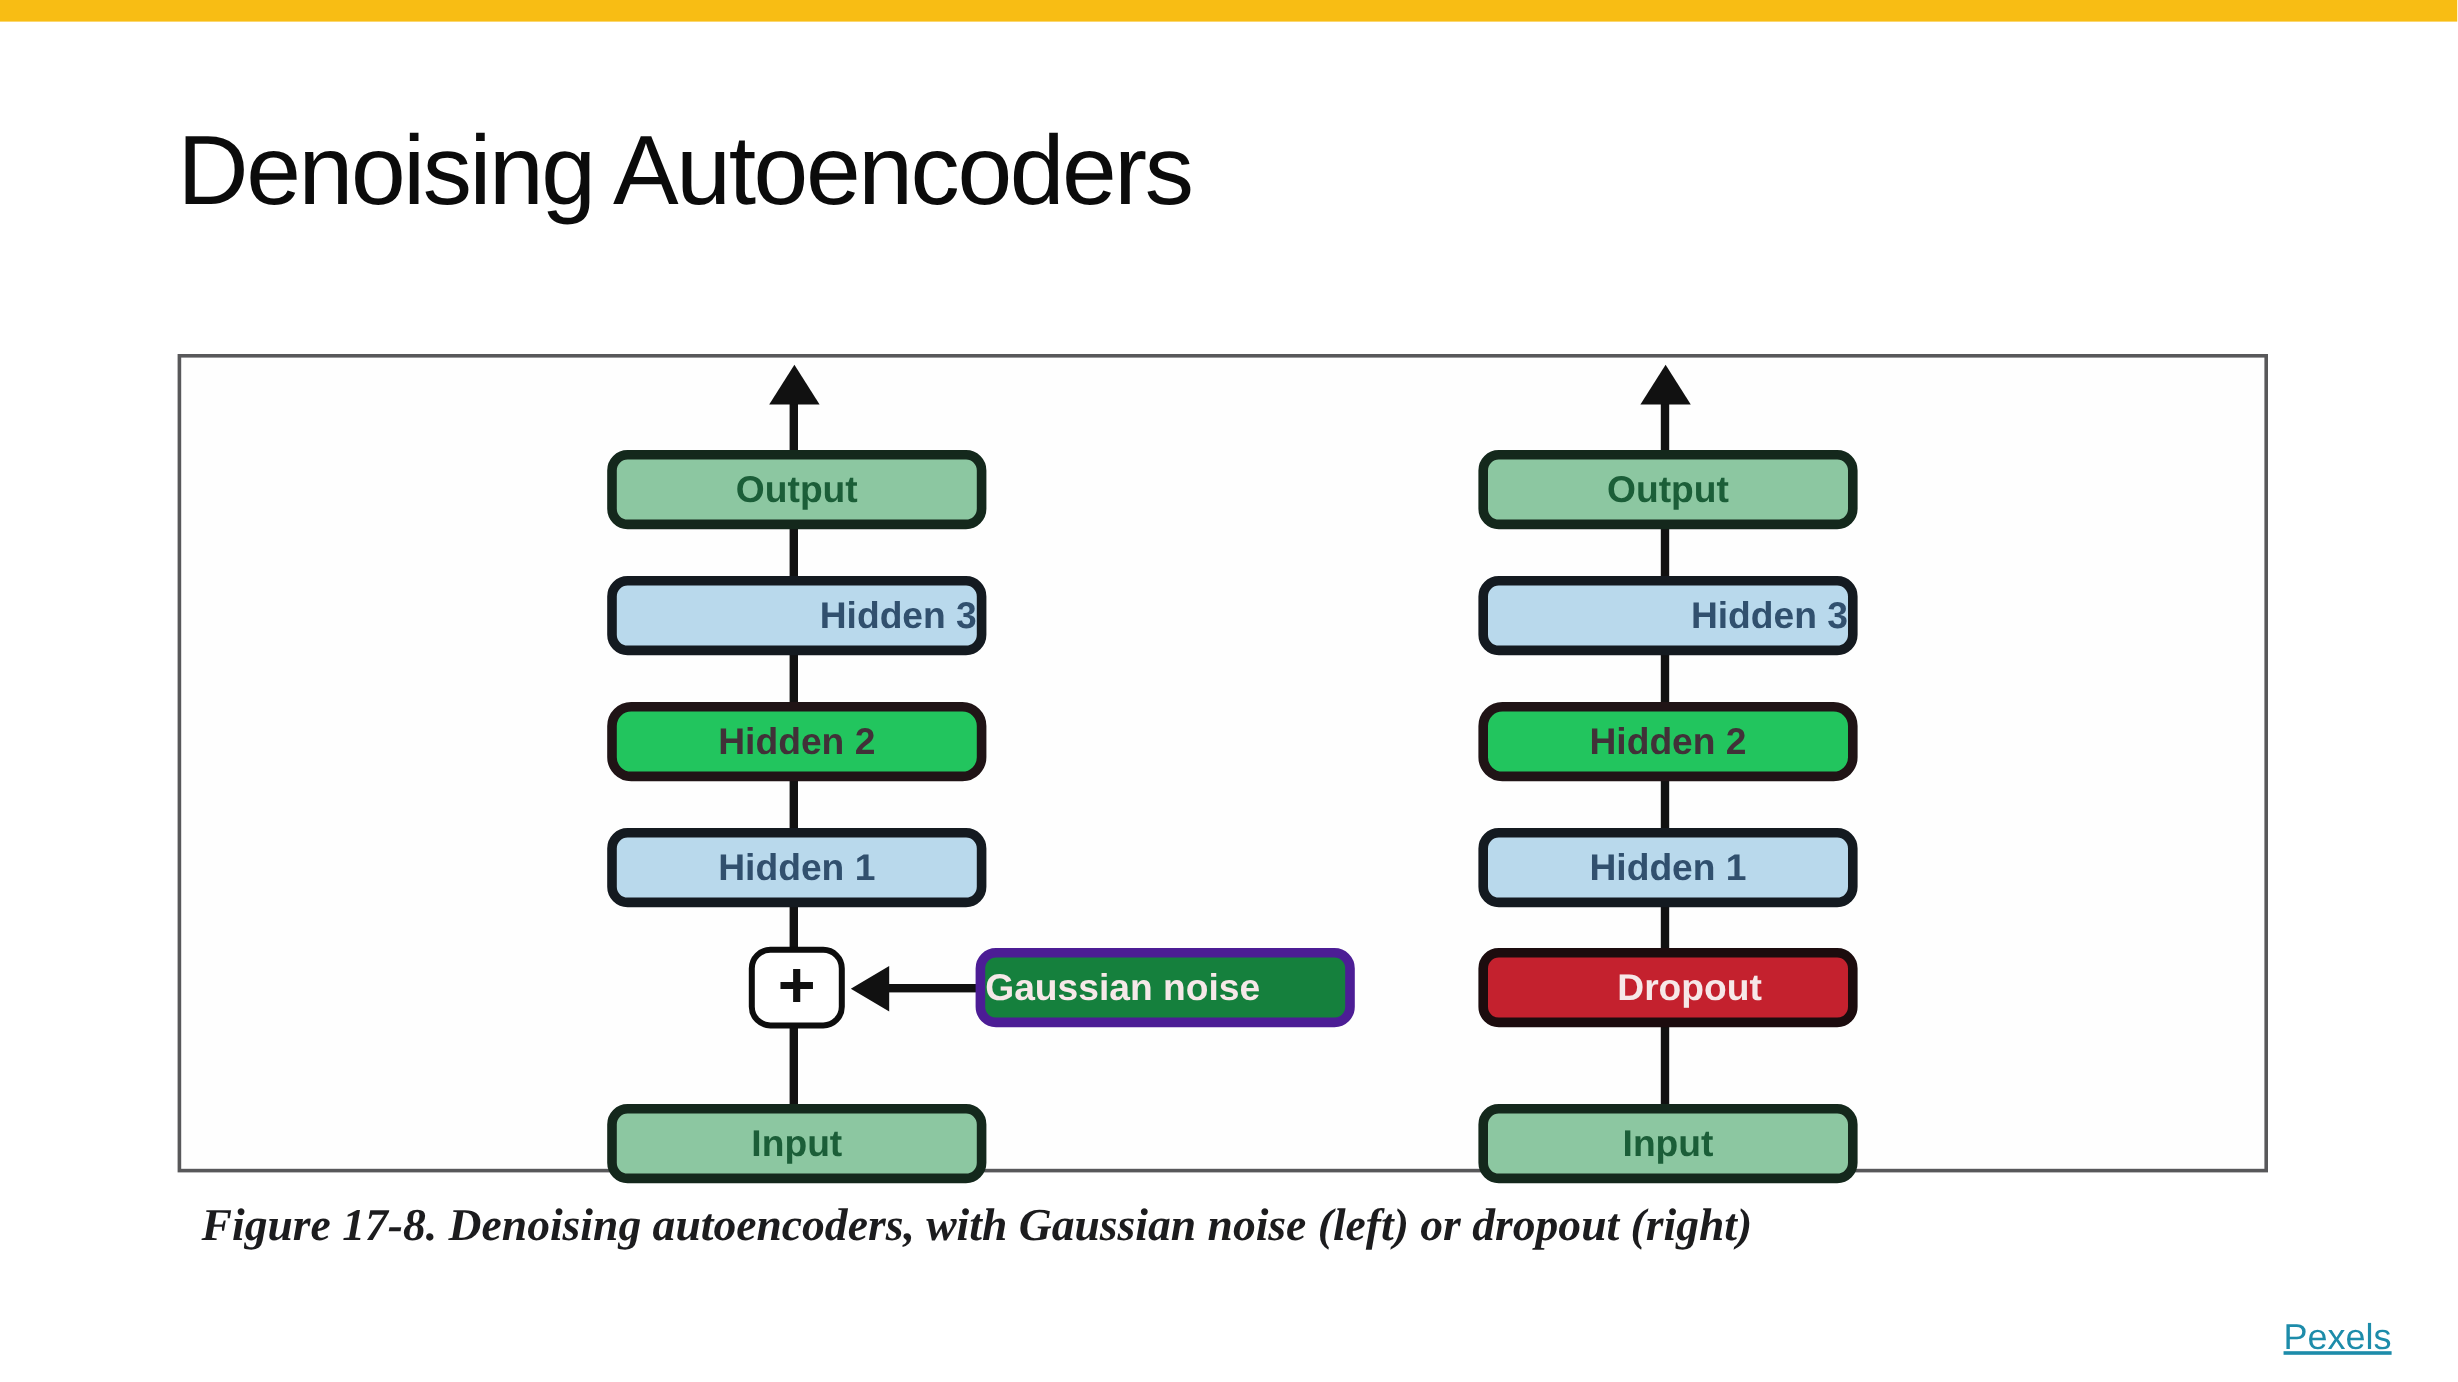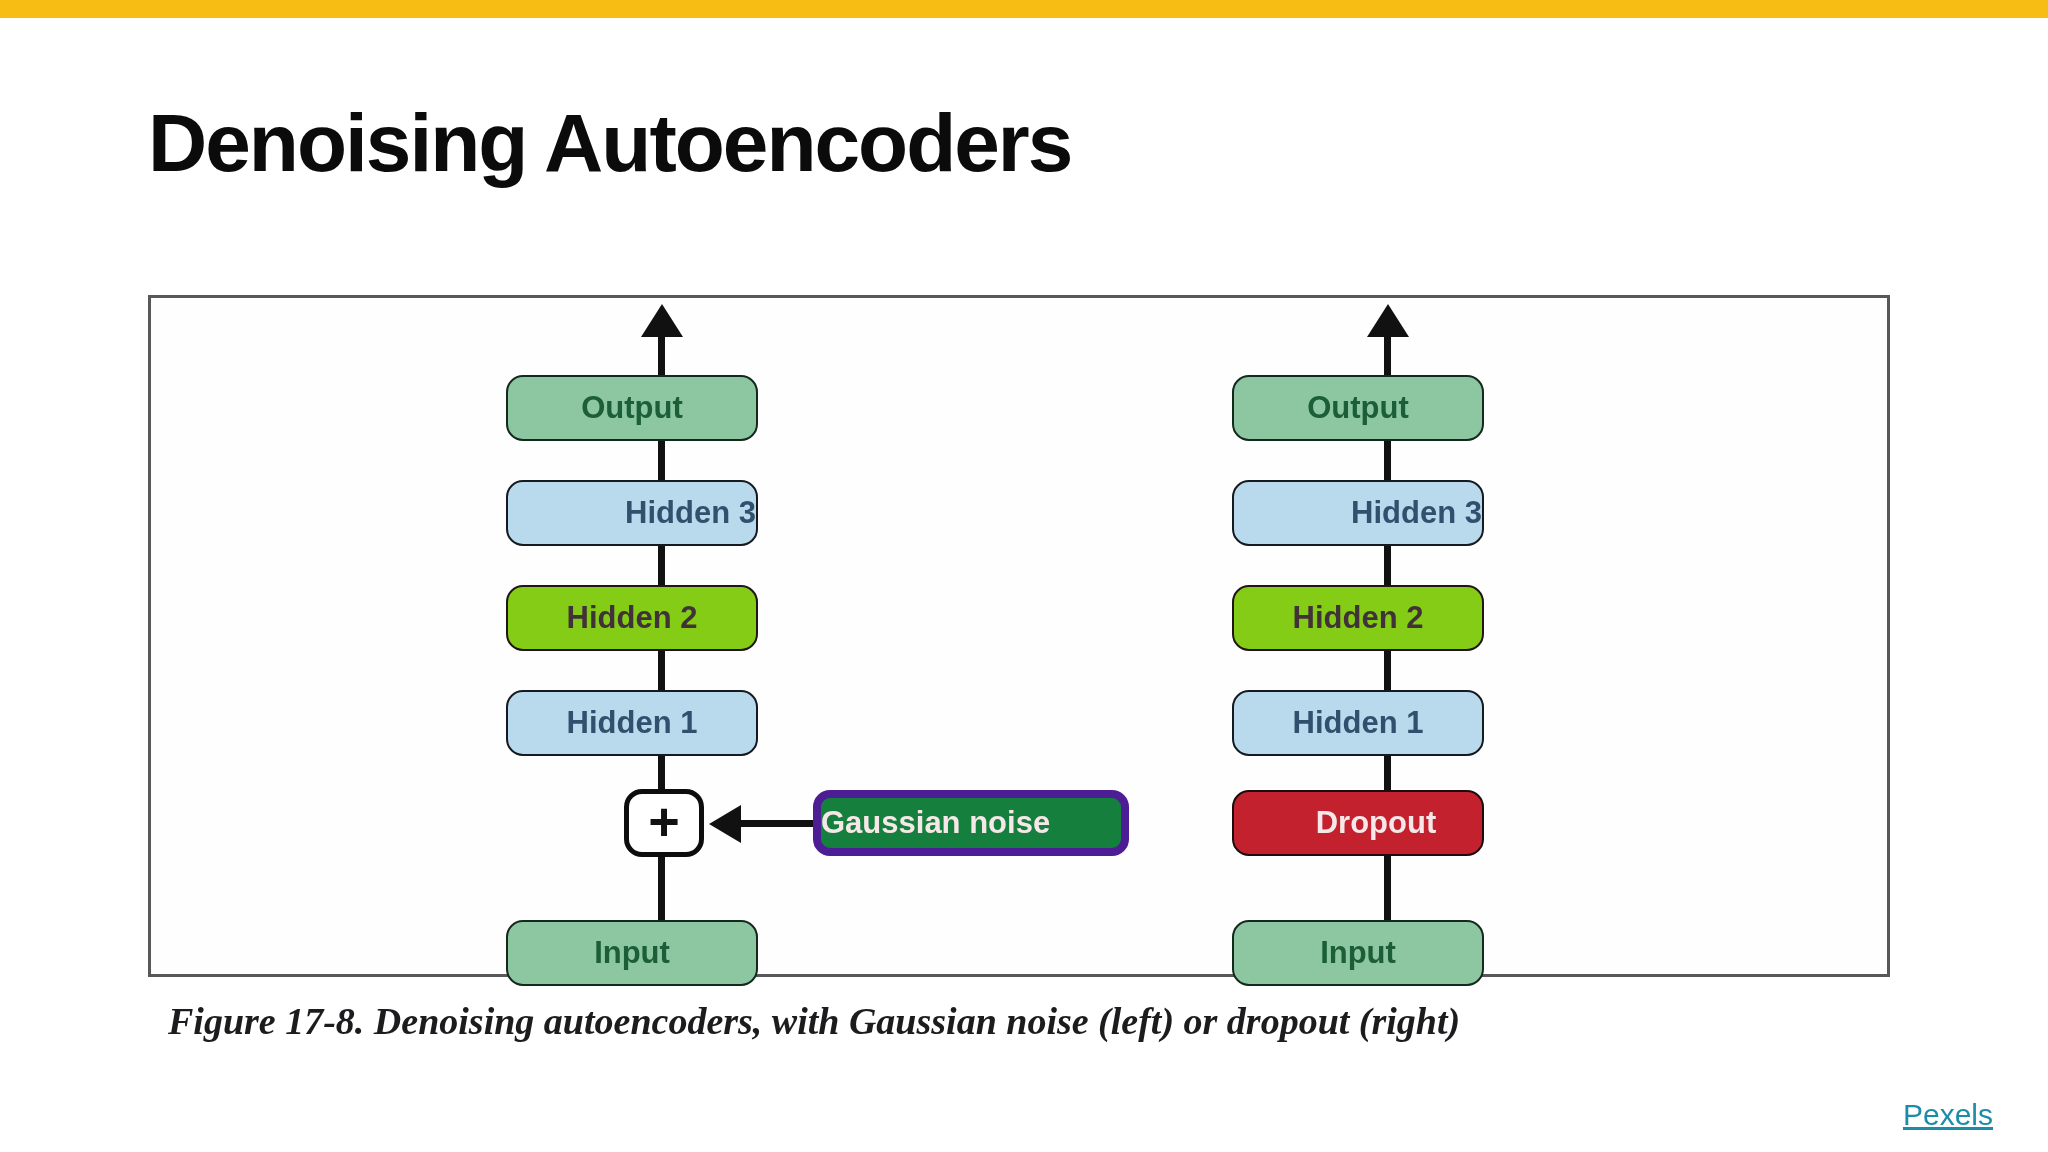--- a/index.html
+++ b/index.html
@@ -5,51 +5,51 @@
   html,body{margin:0;padding:0;background:#ffffff;}
   .slide{
     position:relative;width:2048px;height:1152px;background:#ffffff;
     font-family:"Liberation Sans",sans-serif;overflow:hidden;
   }
   .top-bar{
     position:absolute;left:0;top:0;width:2048px;height:18px;background:#F8BD14;
   }
   .title{
     position:absolute;left:148px;top:96px;margin:0;
-    font-size:82px;font-weight:bold;letter-spacing:-2px;color:#0b0b0b;
+    font-size:82px;font-weight:normal;letter-spacing:-2px;color:#0b0b0b;
     font-family:"Liberation Sans",sans-serif;
   }
   .figure-frame{
     position:absolute;left:148px;top:295px;width:1742px;height:682px;
     background:#fefefe;border:3px solid #58585a;box-sizing:border-box;
   }
   .column{position:absolute;top:0;width:316px;height:676px;}
   .col-left{left:355px;}
   .col-right{left:1081px;}
   .vline{position:absolute;left:152px;top:28px;width:7px;height:602px;background:#111;z-index:1;}
   .arrow-up{
     position:absolute;left:135px;top:6px;width:0;height:0;z-index:1;
     border-left:21px solid transparent;border-right:21px solid transparent;
     border-bottom:33px solid #111;
   }
   .node{
-    position:absolute;left:0;width:252px;height:66px;box-sizing:border-box;
-    border:2px solid #737373;border-radius:17px;
+    position:absolute;left:0;width:316px;height:66px;box-sizing:border-box;
+    border:8px solid #737373;border-radius:17px;
     display:flex;align-items:center;justify-content:center;
     font-size:31px;font-weight:bold;z-index:2;
   }
   .row0{top:77px;}
   .row1{top:182px;justify-content:flex-end;}
   .row2{top:287px;}
   .row3{top:392px;text-align:right;}
   .row4{top:492px;}
   .row5{top:622px;}
   .green{background:#8CC7A1;color:#1B5E38;border-color:#14281c;}
   .blue{background:#B9D9EC;color:#31506E;border-color:#141a20;}
-  .pink{background:#84cc16;color:#413138;border-color:#201416;}
+  .pink{background:#22c55e;color:#413138;border-color:#201416;border-radius:20px;}
   .red{background:#C4212E;color:#F6E8E8;border-color:#1c0c0e;padding-left:36px;}
   .plus-node{
     position:absolute;left:118px;top:491px;width:80px;height:68px;box-sizing:border-box;
     background:#ffffff;border:5px solid #0d0d0d;border-radius:18px;
     display:flex;align-items:center;justify-content:center;z-index:3;
   }
   .plus-node span{
     font-size:54px;font-weight:900;color:#111;line-height:1;margin-top:-4px;
   }
   .noise-box{

